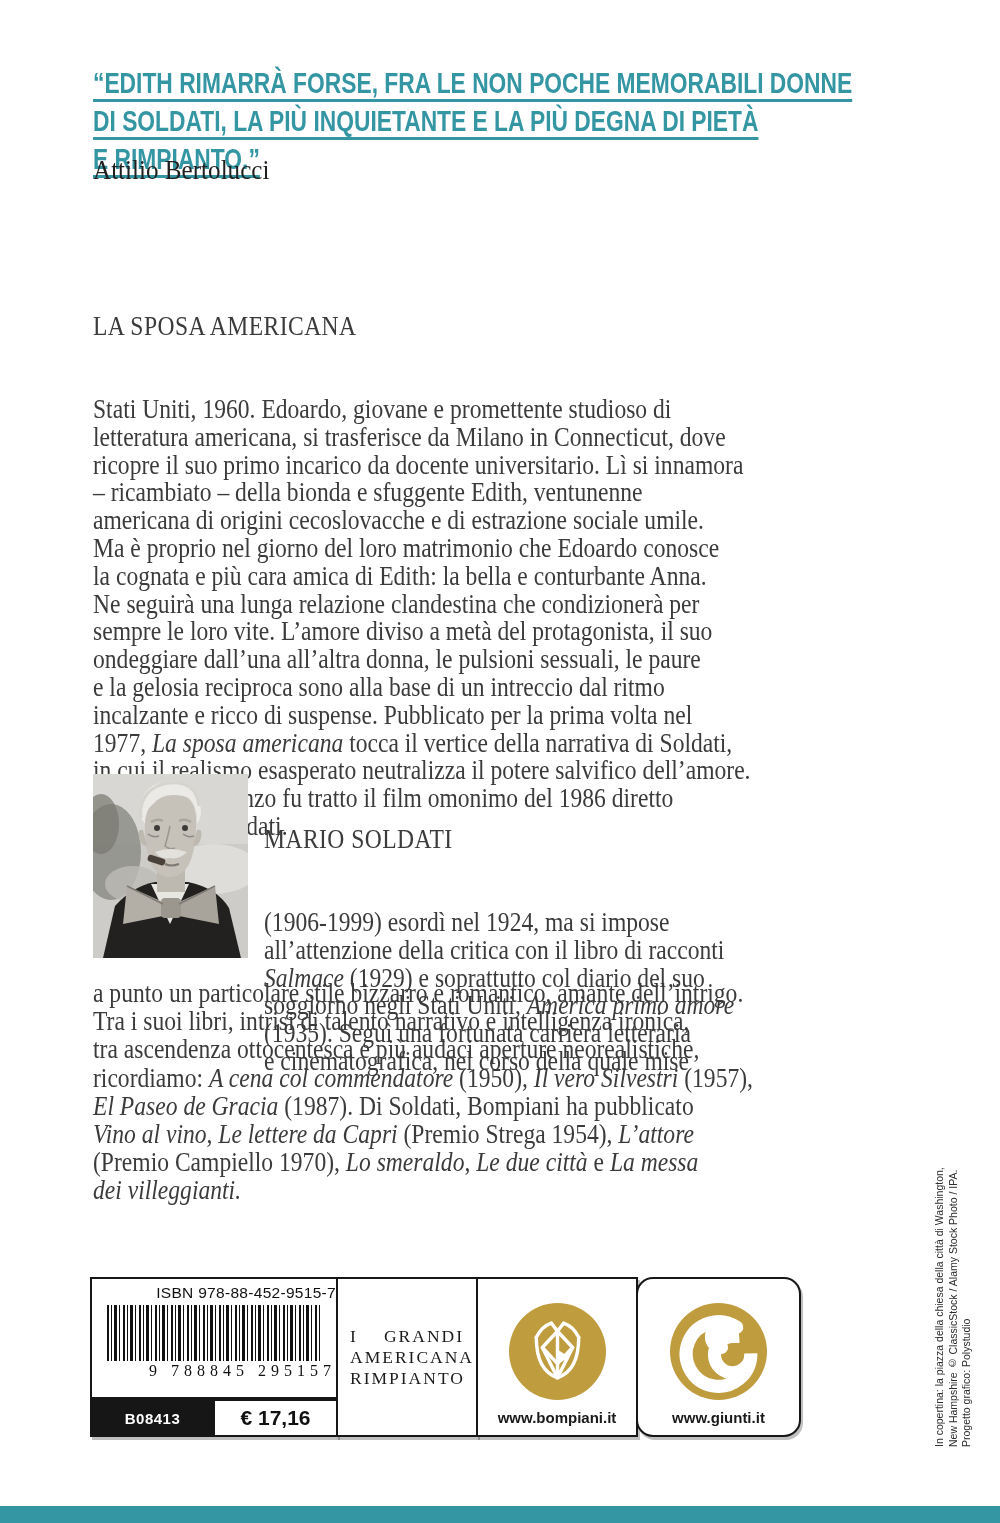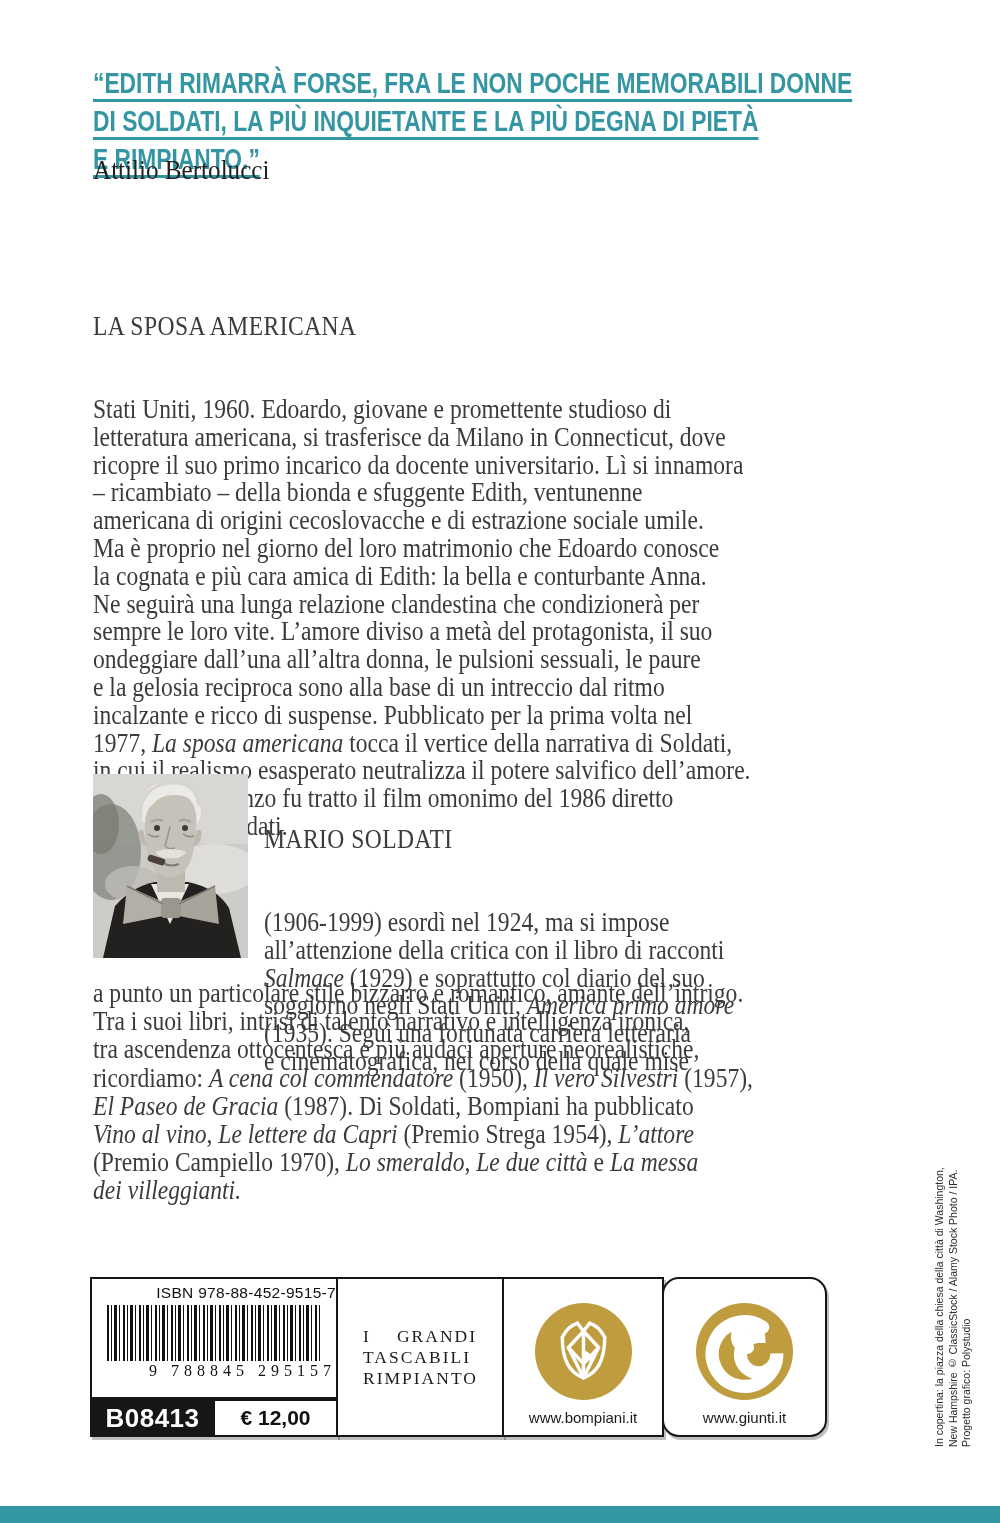--- a/index.html
+++ b/index.html
@@ -78,46 +78,46 @@
       #111 0 2px, #fff 2px 4px, #111 4px 5px, #fff 5px 7px,
       #111 7px 10px, #fff 10px 12px, #111 12px 13px, #fff 13px 16px);
   }
   .barcode-digits {
     font-family:Liberation Serif, serif; font-size:16px;
     letter-spacing:5px; color:#111; margin-top:1px; white-space:pre;
   }
   .price-row { display:flex; width:248px; height:38px; box-shadow:2px 3px 0 rgba(0,0,0,.25); }
   .code-box {
     width:125px; background:var(--ink); color:#fff;
-    font-family:"Liberation Sans", sans-serif; font-weight:bold; font-size:26px;
+    font-family:"Liberation Sans", sans-serif; font-weight:bold; font-size:15px;
     display:flex; align-items:center; justify-content:center; letter-spacing:.5px;
   }
   .price-box {
     flex:1; background:#fff; border:2px solid var(--ink); border-left:none;
     font-family:"Liberation Sans", sans-serif; font-weight:bold; font-size:21px; color:#111;
     display:flex; align-items:center; justify-content:center;
   }
   .series-cell {
-    width:168px; height:160px; margin-left:-2px;
+    width:142px; height:160px; margin-left:-2px;
     display:flex; flex-direction:column; align-items:center; justify-content:center;
     font-family:"Liberation Serif", serif; font-size:17.5px; color:#1c1c1c;
   }
   .series-cell .tline {
     width:114px; line-height:21px; letter-spacing:2px;
     text-align:justify; text-align-last:justify;
   }
   .logo-cell {
     width:162px; height:160px; margin-left:-2px;
     display:flex; flex-direction:column; align-items:center;
   }
   .logo-cell.last { width:165px;border-radius:17px; }
   .logo-circle { margin-top:24px; }
   .site-url {
     margin-top:auto; margin-bottom:9px;
-    font-family:"Liberation Sans", sans-serif; font-weight:normal;
+    font-family:"Liberation Sans", sans-serif; font-weight:bold;
     font-size:15px; color:#1a1a1a;
   }
 
   
   .credits {
     position:absolute; left:933px; top:1133px; height:314px;
     writing-mode:vertical-rl; transform:rotate(180deg);
     font-family:"Liberation Sans", sans-serif;
     font-size:10.5px; line-height:13.5px; color:#2b2b2b;
     white-space:pre;
@@ -192,27 +192,27 @@
 
   <div class="footer">
     <div class="isbn-col">
       <div class="cell isbn-box">
         <div class="isbn-label">ISBN 978-88-452-9515-7</div>
         <div class="barcode"></div>
         <div class="barcode-digits">9 788845 295157</div>
       </div>
       <div class="price-row">
         <div class="code-box">B08413</div>
-        <div class="price-box">€ 12,00</div>
+        <div class="price-box">€ 17,16</div>
       </div>
     </div>
 
     <div class="cell series-cell">
         <div class="tline"><span>I GRANDI</span></div>
-        <div class="tline"><span>TASCABILI</span></div>
+        <div class="tline"><span>AMERICANA</span></div>
         <div class="tline"><span>RIMPIANTO</span></div>
       </div>
 
     <div class="cell logo-cell">
       <svg class="logo-circle" width="97" height="97" viewBox="0 0 96 96">
         <circle cx="48" cy="48" r="48" fill="#BF9C3E"></circle>
         <g stroke="#ffffff" stroke-width="3.4" fill="none" stroke-linecap="round" stroke-linejoin="round">
           <path d="M27 34 C27 58 36 70 48 74 C60 70 69 58 69 34"></path>
           <path d="M27 34 C31 26 36 22 42 20"></path>
           <path d="M69 34 C65 26 60 22 54 20"></path>

